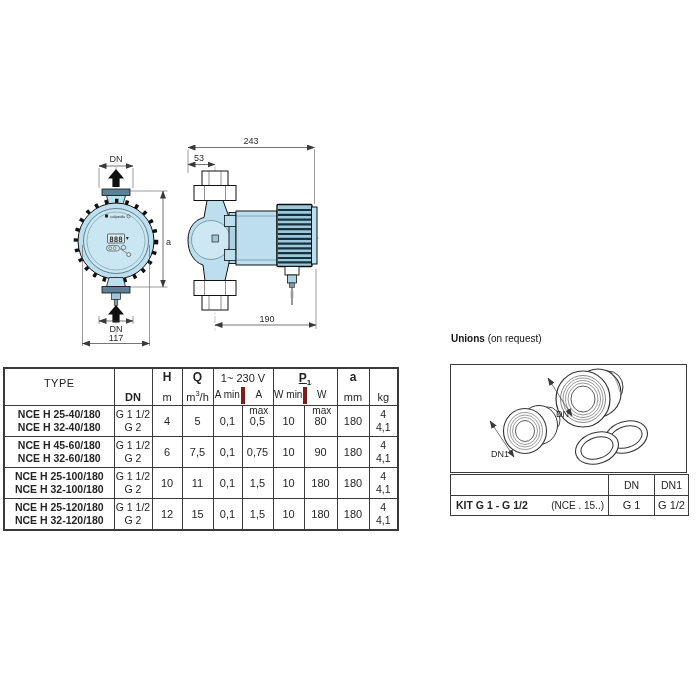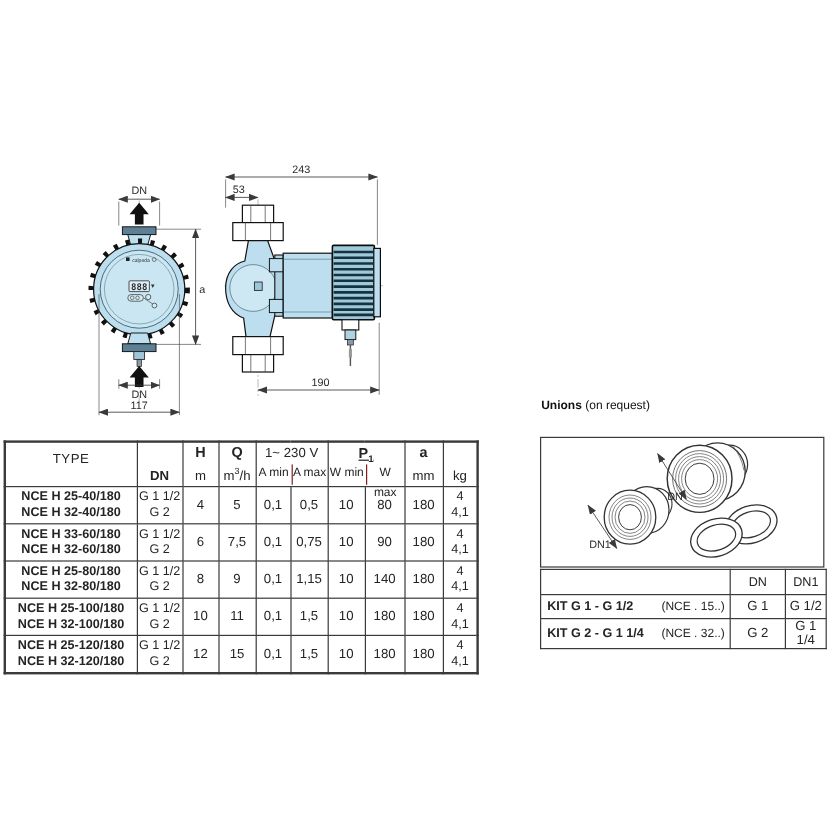--- a/index.html
+++ b/index.html
@@ -22,21 +22,21 @@
   .th-type span{position:relative;top:-4px;letter-spacing:.5px;}
   .th-stack{font-weight:normal;}
   .th-stack .stack{display:flex;flex-direction:column;justify-content:space-between;height:34px;padding:1px 0;}
   .th-stack .topl{font-weight:bold;font-size:12px;line-height:14px;}
   .th-stack .botl{font-size:11px;line-height:14px;}
   .th-group{font-weight:normal;padding:0;}
   .th-group .gtop{display:block;font-size:11px;line-height:17px;height:17px;}
   .th-group .gtop.bold{font-weight:bold;font-size:12px;text-decoration:underline;}
   .th-group .gsub{display:flex;height:17px;}
   .th-group .gsub span{flex:1;font-size:10px;line-height:16px;}
-  .th-group .gsub span + span{border-left:1px solid #7f1d1d;}
+  .th-group .gsub span + span{border-left:4px solid #7f1d1d;}
   sub{font-size:8px;}
   sup{font-size:7.5px;}
   td.c-type div{font-weight:bold;font-size:10.5px;line-height:13px;}
   td.c-dn div{font-size:10.5px;line-height:13px;}
   td.c-kg div{font-size:10.5px;line-height:13px;}
 
   
   .unions-title{position:absolute;left:451px;top:333px;font-size:10px;color:#111;}
   .unions-title .b{font-weight:bold;}
   .unions-box{position:absolute;left:450px;top:364px;width:235px;height:107px;border:1.5px solid #3a3a3a;background:#fff;}
@@ -260,30 +260,20 @@
       <tr>
         <td class="kit-cell">
             <span class="in">
               <span class="kit">KIT G 1 - G 1/2</span>
               <span class="note">(NCE . 15..)</span>
             </span>
           </td>
         <td>G 1</td>
         <td>G 1/2</td>
       </tr>
-      <tr>
-        <td class="kit-cell">
-            <span class="in">
-              <span class="kit">KIT G 2 - G 1 1/4</span>
-              <span class="note">(NCE . 32..)</span>
-            </span>
-          </td>
-        <td>G 2</td>
-        <td>G 1 1/4</td>
-      </tr>
     </tbody>
   </table>
 
   <table class="main-table">
     <colgroup>
       <col style="width:110px">
         <col style="width:38px">
         <col style="width:30px">
         <col style="width:31px">
       <col style="width:29px">
@@ -359,62 +349,41 @@
         <td>10</td>
         <td>80</td>
         <td>180</td>
         <td class="c-kg">
             <div>4</div>
             <div>4,1</div>
           </td>
       </tr>
       <tr>
         <td class="c-type">
-            <div>NCE H 33-60/180</div>
+            <div>NCE H 45-60/180</div>
             <div>NCE H 32-60/180</div>
           </td>
         <td class="c-dn">
             <div>G 1 1/2</div>
             <div>G 2</div>
           </td>
         <td>6</td>
         <td>7,5</td>
         <td>0,1</td>
         <td>0,75</td>
         <td>10</td>
         <td>90</td>
         <td>180</td>
         <td class="c-kg">
             <div>4</div>
             <div>4,1</div>
           </td>
       </tr>
       <tr>
         <td class="c-type">
-            <div>NCE H 25-80/180</div>
-            <div>NCE H 32-80/180</div>
-          </td>
-        <td class="c-dn">
-            <div>G 1 1/2</div>
-            <div>G 2</div>
-          </td>
-        <td>8</td>
-        <td>9</td>
-        <td>0,1</td>
-        <td>1,15</td>
-        <td>10</td>
-        <td>140</td>
-        <td>180</td>
-        <td class="c-kg">
-            <div>4</div>
-            <div>4,1</div>
-          </td>
-      </tr>
-      <tr>
-        <td class="c-type">
             <div>NCE H 25-100/180</div>
             <div>NCE H 32-100/180</div>
           </td>
         <td class="c-dn">
             <div>G 1 1/2</div>
             <div>G 2</div>
           </td>
         <td>10</td>
         <td>11</td>
         <td>0,1</td>

